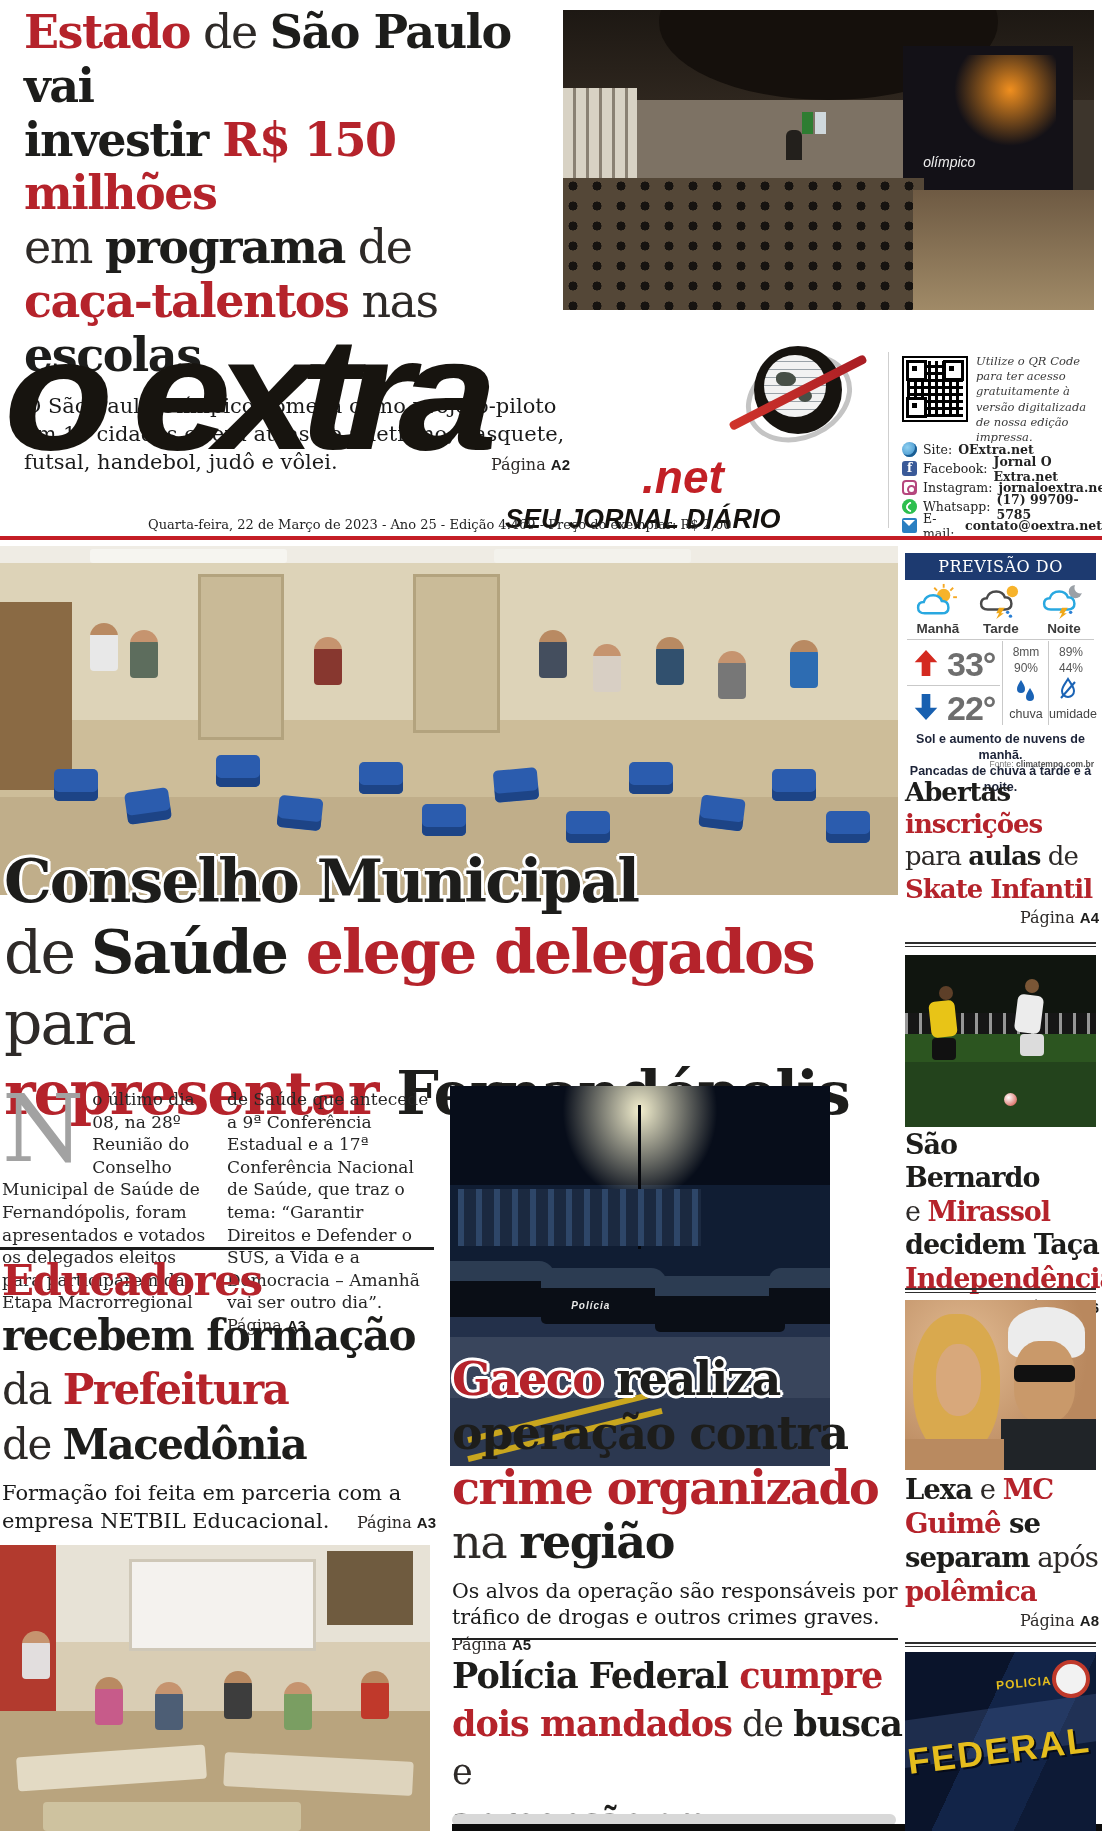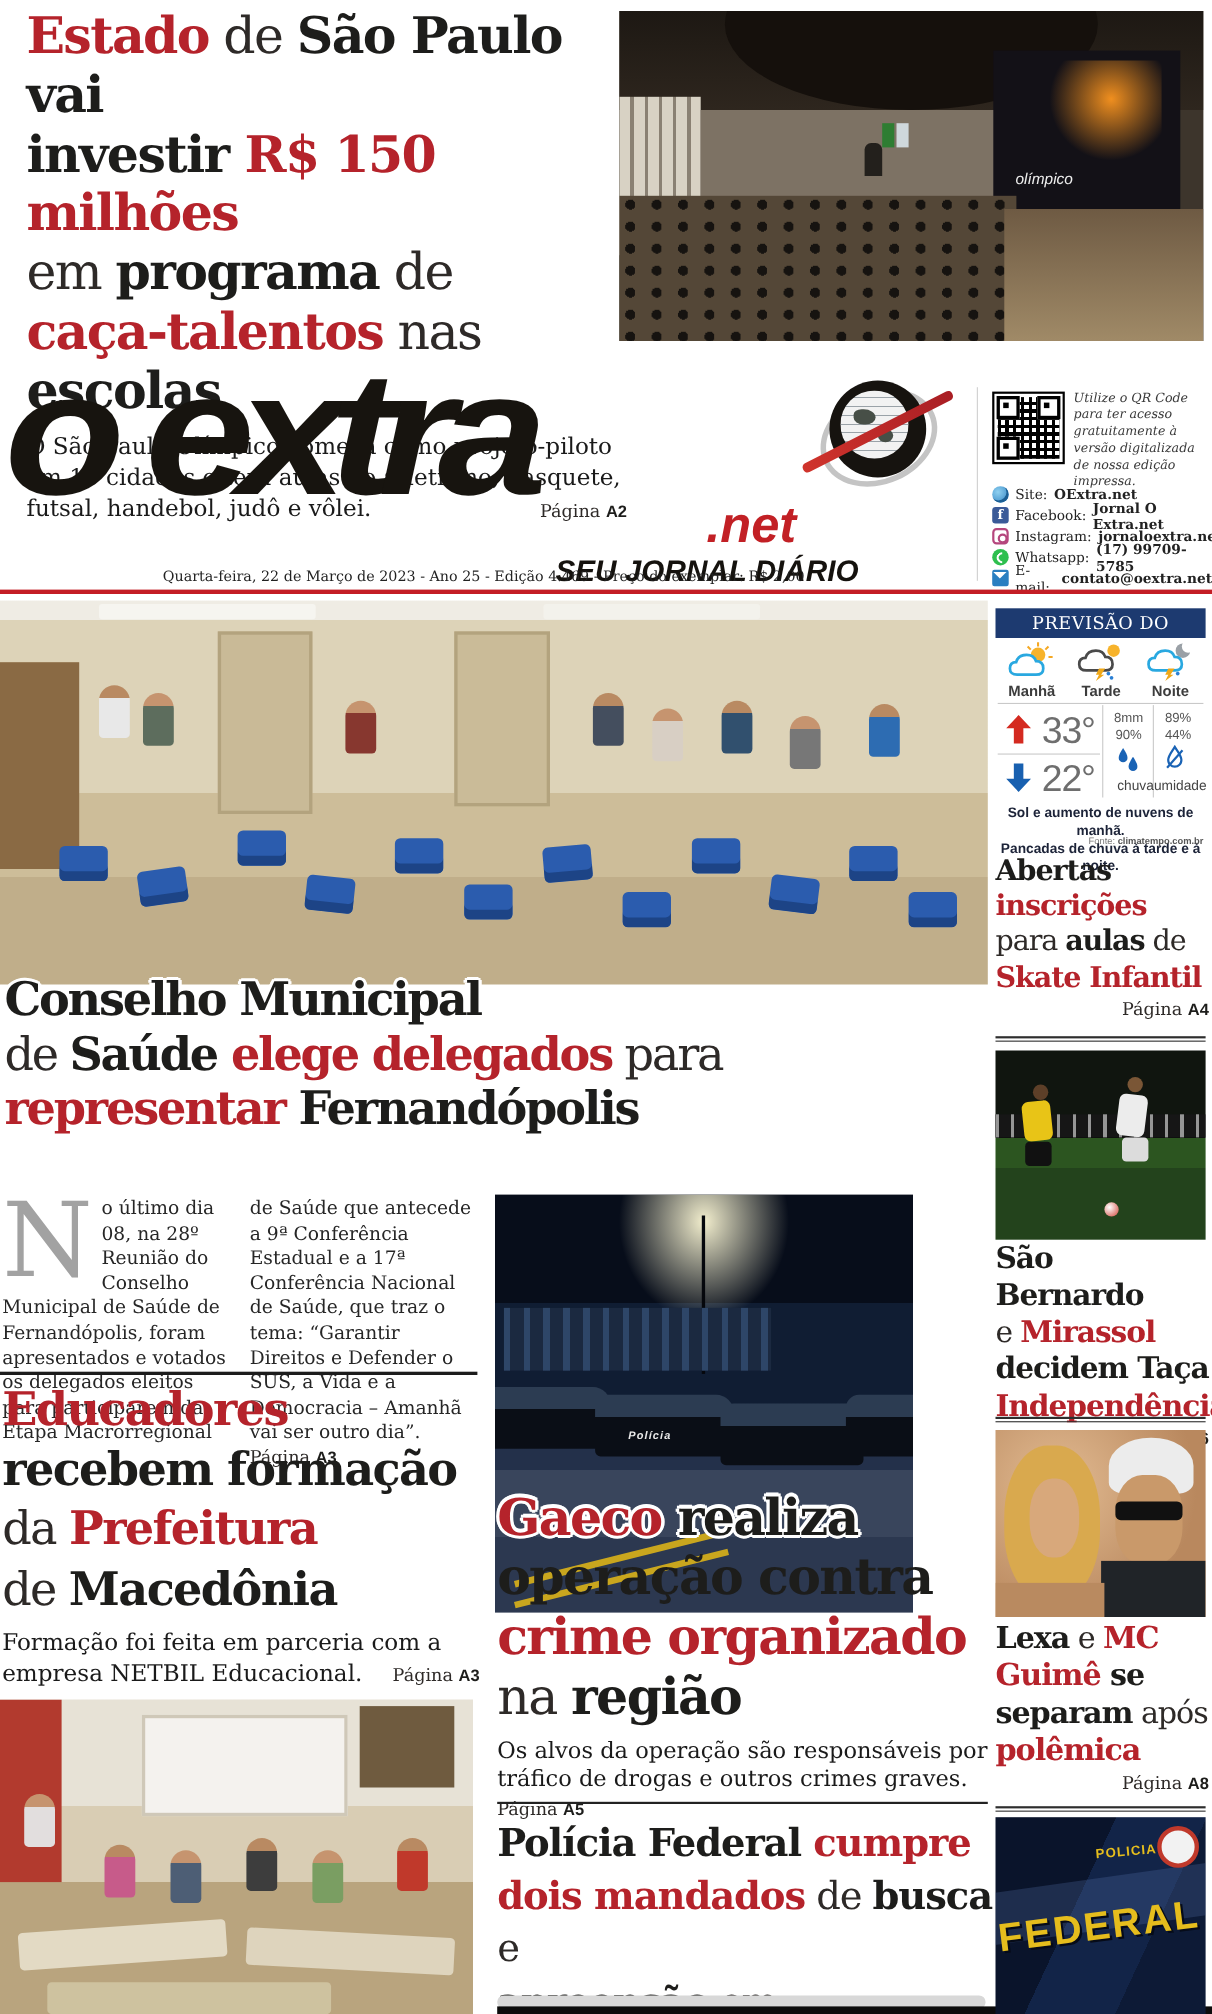--- a/index.html
+++ b/index.html
@@ -60,21 +60,21 @@
   .ic-globe{background:radial-gradient(circle at 35% 35%,#8fd0f0,#2a7fc1);border-radius:50%;box-shadow:inset -2px -2px 0 #1b5e93}
   .ic-fb{background:#3a5a98;border-radius:3px;color:#fff;font:bold 12px/15px "DejaVu Serif",serif;text-align:center}
   .ic-ig{border:2px solid #b5467d;border-radius:4px;box-sizing:border-box}
   .ic-ig::after{content:"";position:absolute;left:3px;top:3px;width:5px;height:5px;border:2px solid #b5467d;border-radius:50%}
   .ic-wa{background:#2ebf4f;border-radius:50%}
   .ic-wa::after{content:"";position:absolute;left:4px;top:3px;width:6px;height:6px;border:2px solid #fff;border-radius:50%;border-top-color:transparent;border-right-color:transparent;transform:rotate(45deg)}
   .ic-mail{background:#2a7fc1;border-radius:2px}
   .ic-mail::after{content:"";position:absolute;left:1px;top:2px;border-left:6.5px solid transparent;border-right:6.5px solid transparent;border-top:6px solid #fff}
   #redRule{position:absolute;left:0;top:536px;width:1102px;height:4px;background:#c41d25}
   
-  #mainHead{position:absolute;left:4px;top:884px;width:894px;font-size:42px;line-height:1.18;letter-spacing:-2px}
+  #mainHead{position:absolute;left:4px;top:846px;width:894px;font-size:60px;line-height:1.18;letter-spacing:-2px}
   #mainDeck{position:absolute;left:4px;top:1046px;width:894px;font-size:22px;color:#141414}
   #mainBody{position:absolute;left:2px;top:1088px;width:434px;display:flex;gap:16px;font-size:17px;line-height:1.33;color:#262626}
   .col{width:209px}
   #dropcap{float:left;font-size:94px;line-height:.8;color:#a2a2a2;margin:3px 8px 0 0}
   #ruleLeft{position:absolute;left:0;top:1247px;width:434px;height:3px;background:#1c1c1c}
   
   #edu{position:absolute;left:2px;top:1254px;width:434px}
   #edu h2{font-size:42px;line-height:1.3;letter-spacing:-1.5px;margin:0}
   #eduDeck{position:relative;margin-top:8px;font-size:21px;line-height:1.3;color:#1a1a1a}
   #eduDeck .pref{position:absolute;right:0;bottom:1px}
@@ -97,23 +97,23 @@
   
   #weather{position:absolute;left:905px;top:553px;width:191px;height:214px;font-family:"Liberation Sans",sans-serif}
   #wHead{position:absolute;left:0;top:0;width:191px;height:27px;background:#1d3a70;color:#fff;text-align:center;
          font-family:"DejaVu Serif",serif;font-size:16px;line-height:27px;letter-spacing:.5px}
   .wcell{position:absolute;width:62px;text-align:center}
   .wlbl{font-weight:bold;font-size:13.5px;color:#3c3c3c}
   #wLine1{position:absolute;left:2px;top:86px;width:187px;height:1px;background:#c9c9c9}
   #wVl1{position:absolute;left:97px;top:88px;width:1px;height:84px;background:#c9c9c9}
   #wVl2{position:absolute;left:143px;top:88px;width:1px;height:84px;background:#c9c9c9}
   #wLine2{position:absolute;left:2px;top:132px;width:93px;height:1px;background:#c9c9c9}
-  .temp{position:absolute;font-weight:normal;font-size:34px;color:#6e6e6e;letter-spacing:-1px}
+  .temp{position:absolute;font-weight:bold;font-size:34px;color:#6e6e6e;letter-spacing:-1px}
   .wsm{position:absolute;font-size:12px;color:#555;width:46px;text-align:center}
-  .wslbl{position:absolute;font-size:12.5px;color:#444;width:46px;text-align:right}
+  .wslbl{position:absolute;font-size:12.5px;color:#444;width:46px;text-align:center}
   #wSum{position:absolute;left:0;top:178px;width:191px;text-align:center;font-weight:bold;font-size:12.5px;line-height:1.28;color:#1c2338}
   #wSrc{position:absolute;right:2px;top:206px;font-size:8.5px;color:#777}
   #wSrc b{color:#555}
 </style>
 </head>
 <body>
 
 <div id="page">
 
   <div id="topStory">

